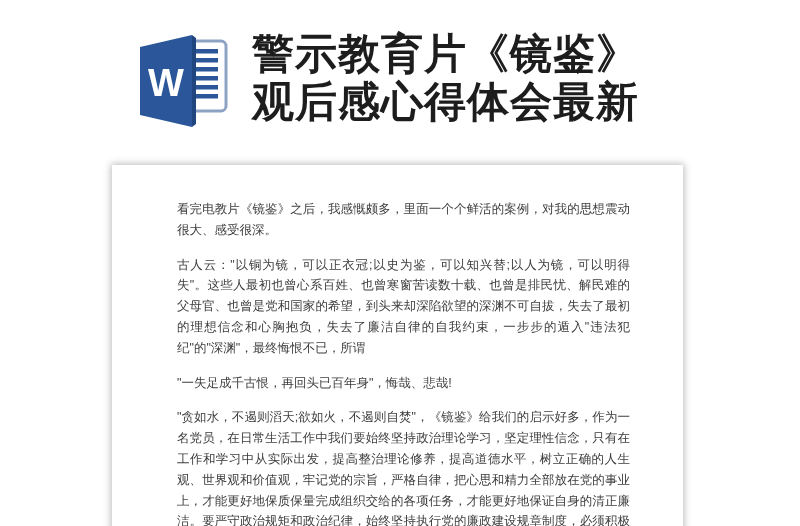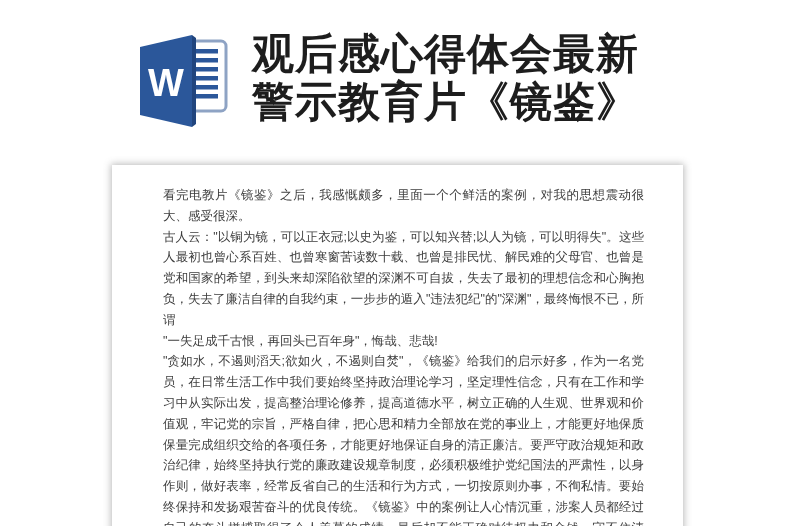--- a/index.html
+++ b/index.html
@@ -34,21 +34,21 @@
     box-sizing:border-box;
     padding:20px 40px 0 51px;
   }
   .page-body{
     width:481px;
     font-size:12.5px;
     line-height:20.8px;
     color:#3d3d3d;
     text-align:justify;
   }
-  .page-body p{margin:0;padding:0;}
+  .page-body p{margin:14px;padding:0;}
 </style>
 </head>
 <body>
 
 <div id="canvas">
 
   <div class="doc-header">
     <span class="word-icon">
       <svg width="95" height="95" viewBox="0 0 95 95" xmlns="http://www.w3.org/2000/svg">
 
@@ -61,22 +61,22 @@
           <rect x="46" y="51" width="37" height="4.5"></rect>
           <rect x="46" y="60" width="37" height="4.5"></rect>
         </g>
 
         <polygon points="57,1 57,93 5,81 5,13" fill="#2b579a"></polygon>
         <polygon points="57,1 61,4 61,90 57,93" fill="#21457e"></polygon>
         <text x="31" y="62" text-anchor="middle" font-family="Liberation Sans, DejaVu Sans, sans-serif" font-size="38" font-weight="bold" fill="#ffffff">W</text>
       </svg>
     </span>
     <div class="doc-title">
+        <div class="title-line">警示教育片《镜鉴》</div>
         <div class="title-line">观后感心得体会最新</div>
-        <div class="title-line">警示教育片《镜鉴》</div>
       </div>
   </div>
 
   <div class="page">
     <div class="page-body">
         <p class="doc-paragraph">看完电教片《镜鉴》之后，我感慨颇多，里面一个个鲜活的案例，对我的思想震动很大、感受很深。</p>
         <p class="doc-paragraph">古人云："以铜为镜，可以正衣冠;以史为鉴，可以知兴替;以人为镜，可以明得失"。这些人最初也曾心系百姓、也曾寒窗苦读数十载、也曾是排民忧、解民难的父母官、也曾是党和国家的希望，到头来却深陷欲望的深渊不可自拔，失去了最初的理想信念和心胸抱负，失去了廉洁自律的自我约束，一步步的遁入"违法犯纪"的"深渊"，最终悔恨不已，所谓</p>
         <p class="doc-paragraph">"一失足成千古恨，再回头已百年身"，悔哉、悲哉!</p>
         <p class="doc-paragraph">"贪如水，不遏则滔天;欲如火，不遏则自焚"，《镜鉴》给我们的启示好多，作为一名党员，在日常生活工作中我们要始终坚持政治理论学习，坚定理性信念，只有在工作和学习中从实际出发，提高整治理论修养，提高道德水平，树立正确的人生观、世界观和价值观，牢记党的宗旨，严格自律，把心思和精力全部放在党的事业上，才能更好地保质保量完成组织交给的各项任务，才能更好地保证自身的清正廉洁。要严守政治规矩和政治纪律，始终坚持执行党的廉政建设规章制度，必须积极维护党纪国法的严肃性，以身作则，做好表率，经常反省自己的生活和行为方式，一切按原则办事，不徇私情。要始终保持和发扬艰苦奋斗的优良传统。《镜鉴》中的案例让人心情沉重，涉案人员都经过自己的奋斗拼搏取得了令人羡慕的成绩，最后却不能正确对待权力和金钱，守不住清贫，把奋斗成果付诸东流。作为一名党员，我们要保持和发扬艰苦奋斗的优良传统，在思想上筑起拒腐防变的钢铁长城，始终经受住欲望的诱惑和考验，时刻自重、自省、自警、自励，不辜负党组织和群众的信任重托。</p>
       </div>

